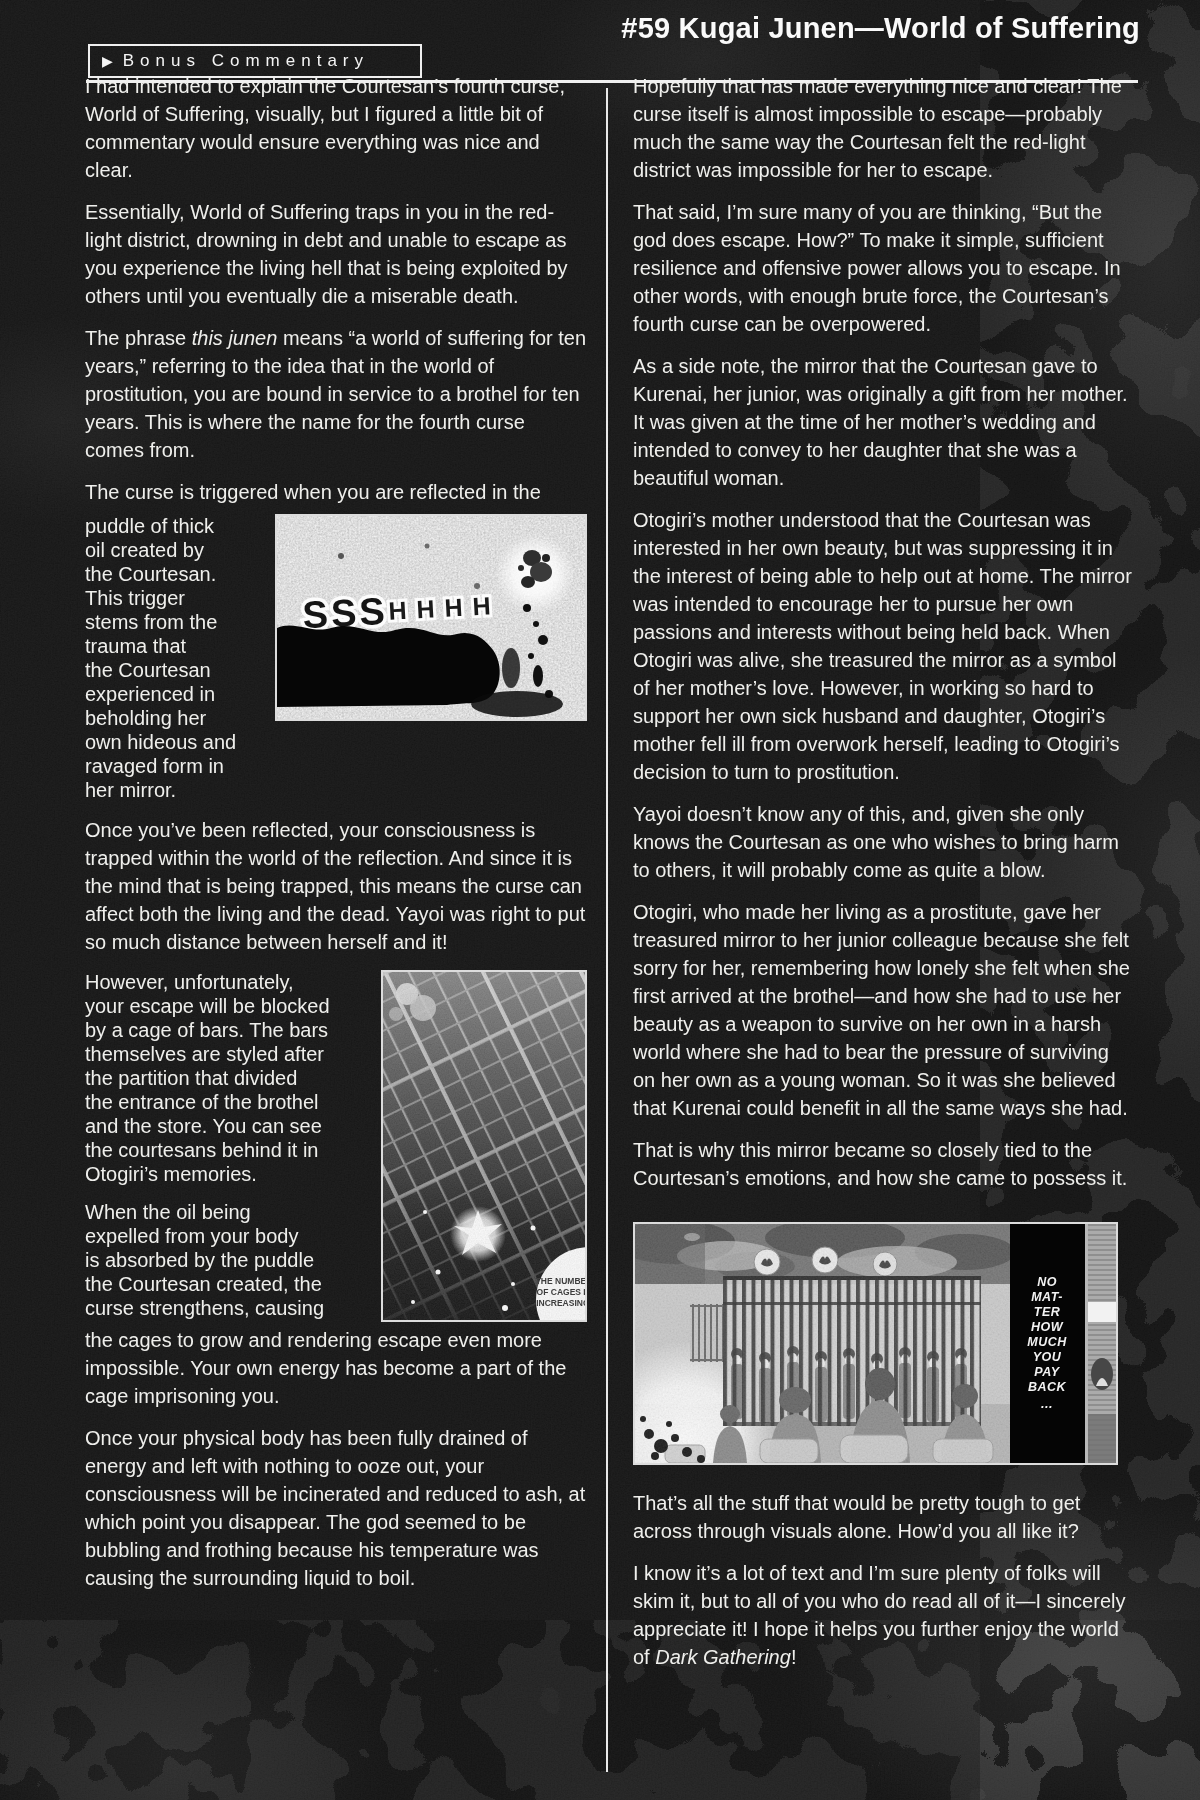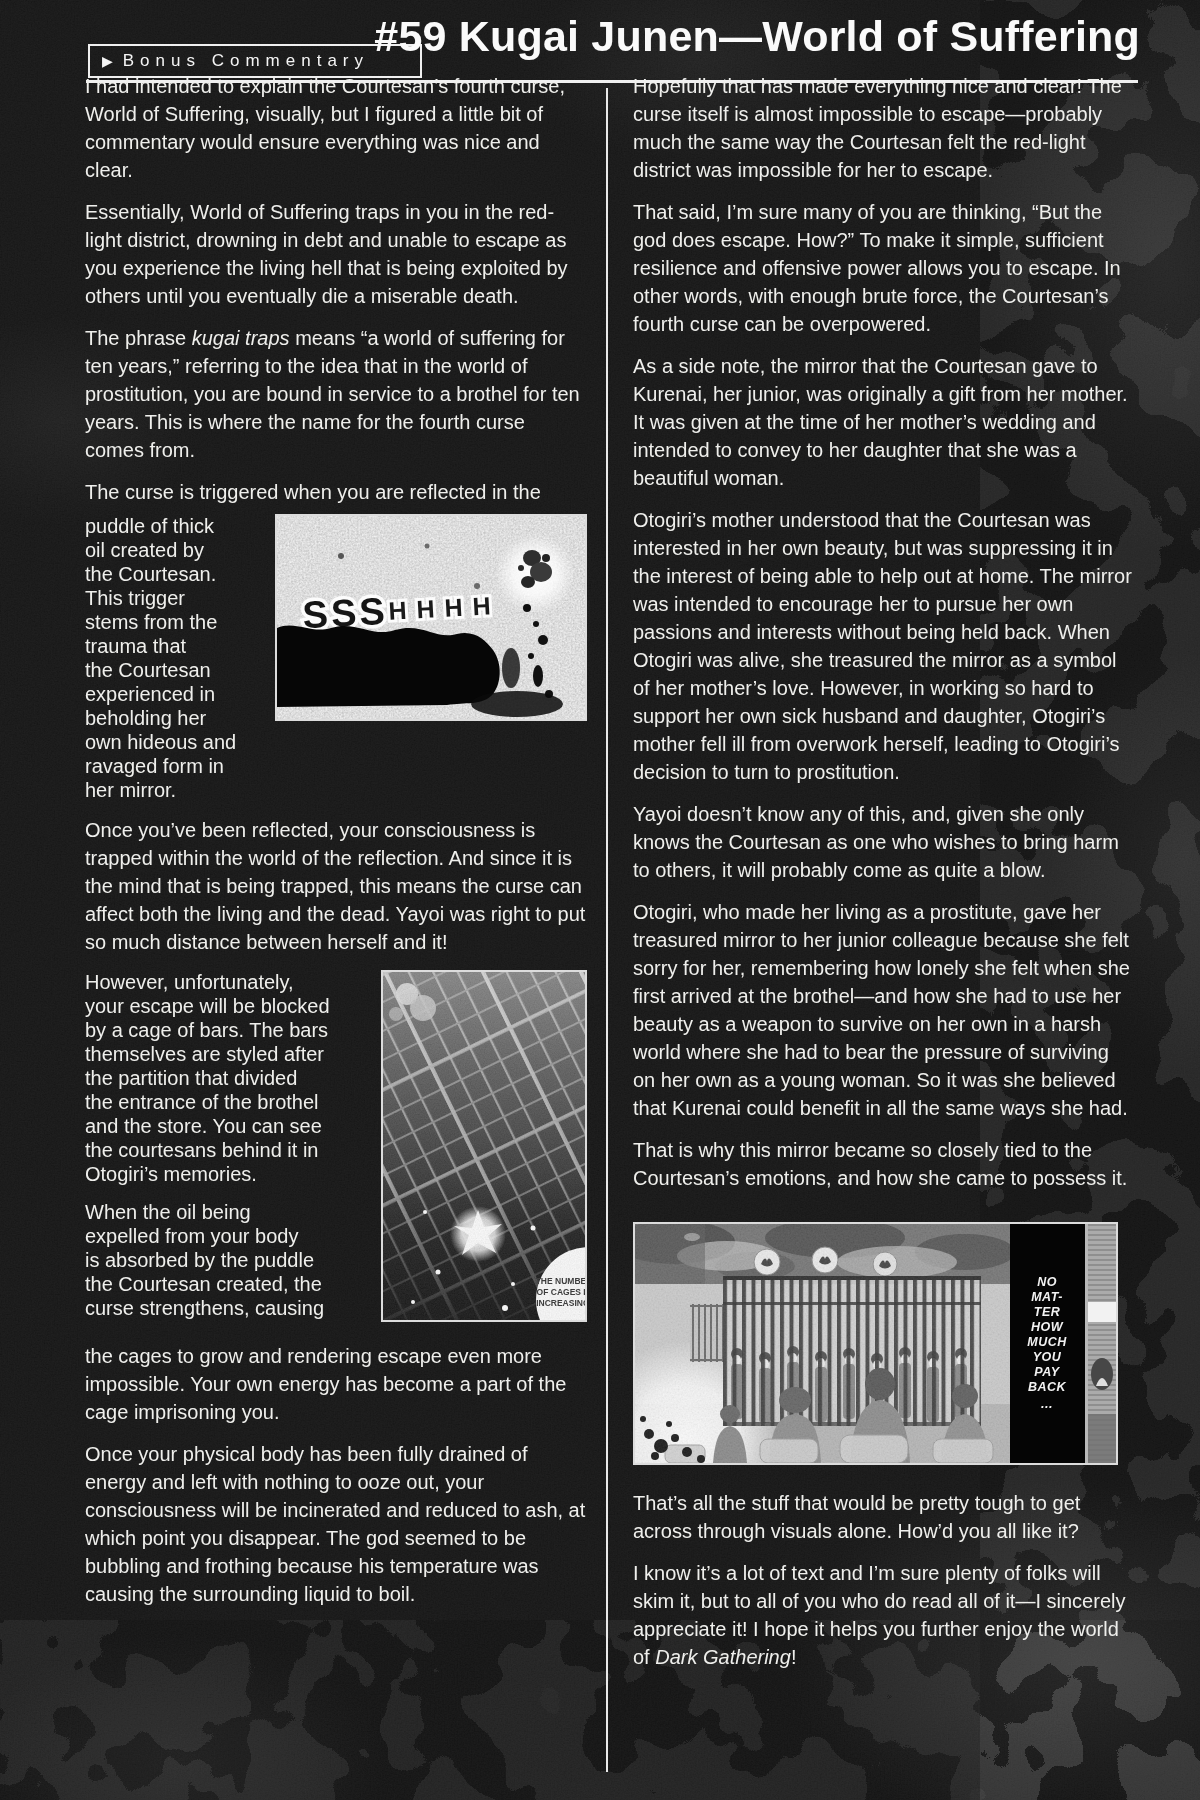--- a/index.html
+++ b/index.html
@@ -17,34 +17,34 @@
   }
   .grain { position:absolute; left:0; top:0; width:1200px; height:1800px; pointer-events:none; }
 
   .tagbox {
     position:absolute; left:88px; top:44px; width:318px; height:30px;
     border:2px solid #f0f0f0; display:flex; align-items:center; padding-left:12px;
   }
   .tagbox .tri { font-size:14px; margin-right:10px; color:#f5f5f5; }
   .tagbox .lbl { font-size:17px; letter-spacing:6px; color:#f5f5f5; white-space:nowrap; }
   .page-title {
-    position:absolute; top:12px; right:60px; font-size:43px; font-weight:700;
+    position:absolute; top:12px; right:60px; font-size:29px; font-weight:700;
     letter-spacing:0.2px; color:#fafafa; white-space:nowrap;
   }
   .header-rule { position:absolute; left:86px; top:80px; width:1052px; height:3px; background:#f0f0f0; }
   .col-divider { position:absolute; left:606px; top:88px; width:2px; height:1684px; background:#e9e9e9; }
 
   .col { position:absolute; top:72px; width:502px; font-size:20px; line-height:28px; }
   .col-l { left:85px; }
   .col-r { left:633px; }
   .para { margin:0 0 14px 0; }
   .wrap { white-space:pre-line; line-height:24px; }
   .row { display:flex; align-items:flex-start; justify-content:space-between; }
   .it { font-style:italic; }
-  .cont { margin-top:20px; }
+  .cont { margin-top:4px; }
 
   svg.panel { display:block; border:2px solid #dcdcdc; background:#777; }
   .panel1 { margin-left:20px; flex:0 0 auto; }
   .narrow { width:280px; flex:0 0 280px; }
   .p8wrap { margin-top:14px; }
   .panel3wrap { margin:30px 0 24px 0; }
 </style>
 </head>
 <body>
 
@@ -82,21 +82,21 @@
     <span class="tri">▶</span>
     <span class="lbl">Bonus Commentary</span>
   </div>
   <div class="page-title">#59 Kugai Junen—World of Suffering</div>
   <div class="header-rule"></div>
   <div class="col-divider"></div>
 
   <div class="col col-l">
     <p class="para">I had intended to explain the Courtesan’s fourth curse, World of Suffering, visually, but I figured a little bit of commentary would ensure everything was nice and clear.</p>
     <p class="para">Essentially, World of Suffering traps in you in the red-light district, drowning in debt and unable to escape as you experience the living hell that is being exploited by others until you eventually die a miserable death.</p>
-    <p class="para"><span>The phrase </span><span class="it">kugai traps</span><span> means “a world of suffering for ten years,” referring to the idea that in the world of prostitution, you are bound in service to a brothel for ten years. This is where the name for the fourth curse comes from.</span></p>
+    <p class="para"><span>The phrase </span><span class="it">this junen</span><span> means “a world of suffering for ten years,” referring to the idea that in the world of prostitution, you are bound in service to a brothel for ten years. This is where the name for the fourth curse comes from.</span></p>
 
     <div class="para">
       <div>The curse is triggered when you are reflected in the</div>
       <div class="row" style="margin-top:8px;">
         <div class="wrap" style="width:158px; flex:0 0 158px;">puddle of thick
 oil created by
 the Courtesan.
 This trigger
 stems from the
 trauma that

